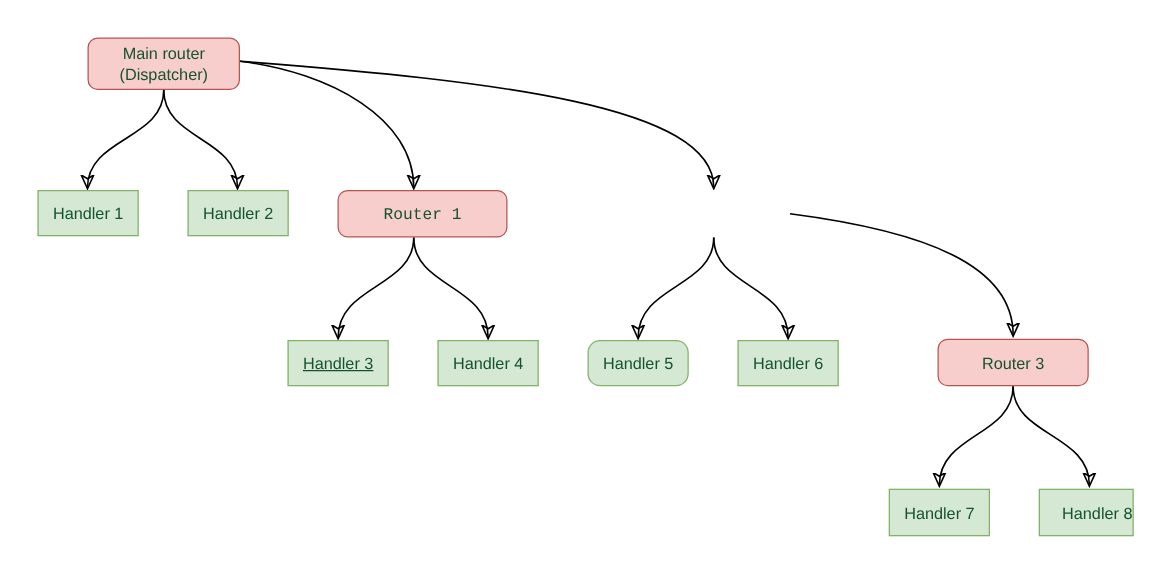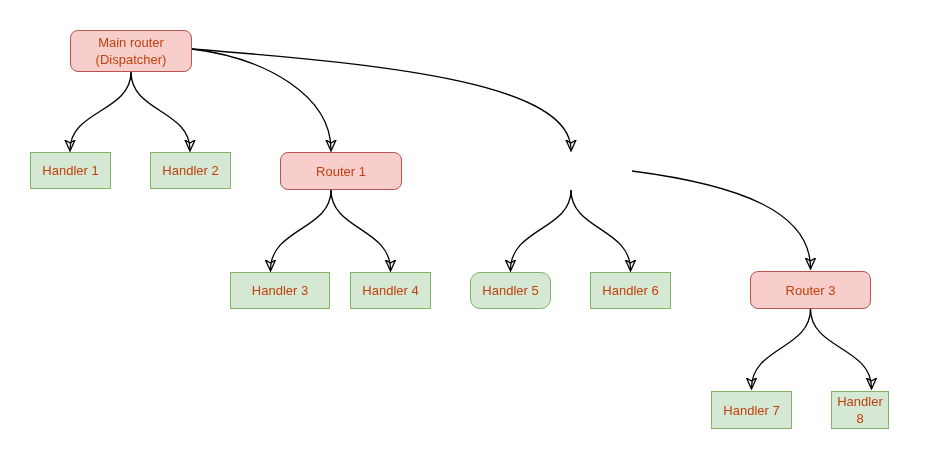--- a/index.html
+++ b/index.html
@@ -29,21 +29,21 @@
   }
   .node {
     position: absolute;
     box-sizing: border-box;
     display: flex;
     align-items: center;
     justify-content: center;
     text-align: center;
     font-size: 13px;
     line-height: 17px;
-    color: #c2410c;
+    color: #14532d;
   }
   .node.router {
     background: #f8cecc;
     border: 1.4px solid #b85450;
     border-radius: 8px;
   }
   .node.handler {
     background: #d5e8d4;
     border: 1.4px solid #82b366;
   }
@@ -77,26 +77,26 @@
   </div>
 
   <div class="node handler" style="left:30px; top:152px; width:81px; height:37px;">
     <span>Handler 1</span>
   </div>
 
   <div class="node handler" style="left:150px; top:152px; width:81px; height:37px;align-items:center;">
     <span>Handler 2</span>
   </div>
 
-  <div class="node router" style="left:280px; top:152px; width:122px; height:38px;">
+  <div class="node router" style="left:270px; top:152px; width:136px; height:38px;font-family:Liberation Mono, monospace;">
     <span>Router 1</span>
   </div>
 
 
-  <div class="node handler" style="left:230px; top:272px; width:100px; height:37px;">
+  <div class="node handler" style="left:230px; top:272px; width:81px; height:37px;text-decoration:underline;">
     <span>Handler 3</span>
   </div>
 
   <div class="node handler" style="left:350px; top:272px; width:81px; height:37px;">
     <span>Handler 4</span>
   </div>
 
   <div class="node handler" style="left:470px; top:272px; width:81px; height:37px;border-radius:10px;">
     <span>Handler 5</span>
   </div>
@@ -106,17 +106,17 @@
   </div>
 
   <div class="node router" style="left:750px; top:271px; width:121px; height:38px;">
     <span>Router 3</span>
   </div>
 
   <div class="node handler" style="left:711px; top:391px; width:81px; height:38px;">
     <span>Handler 7</span>
   </div>
 
-  <div class="node handler" style="left:831px; top:391px; width:58px; height:38px;">
+  <div class="node handler" style="left:831px; top:391px; width:76px; height:38px;justify-content:flex-end;">
     <span>Handler 8</span>
   </div>
 
 </div>
 
 </body></html>

